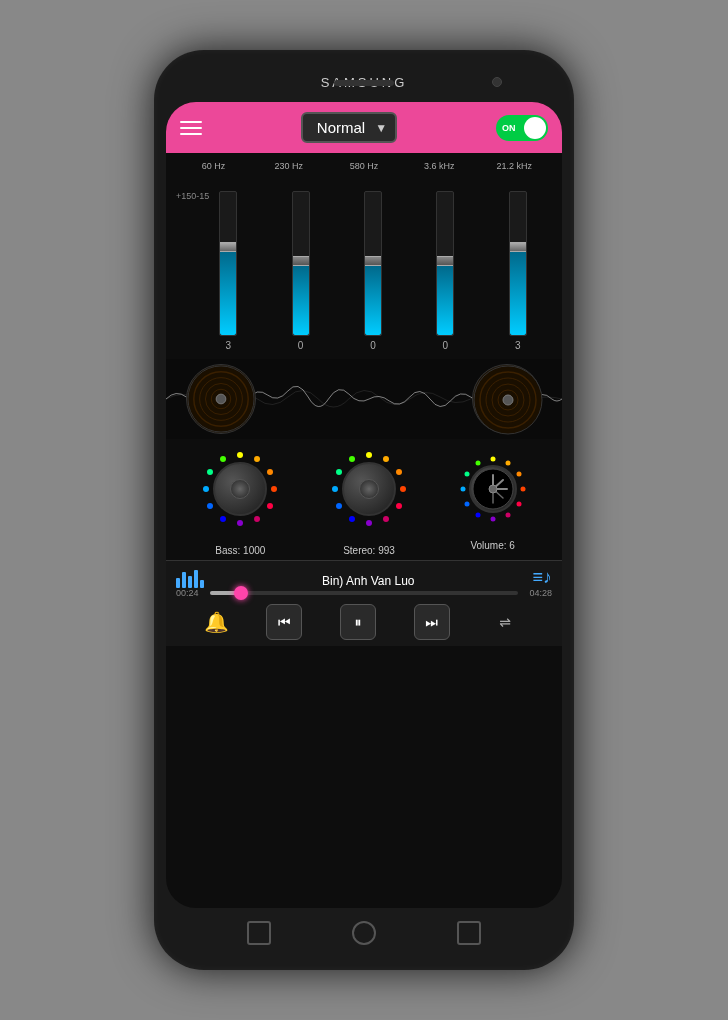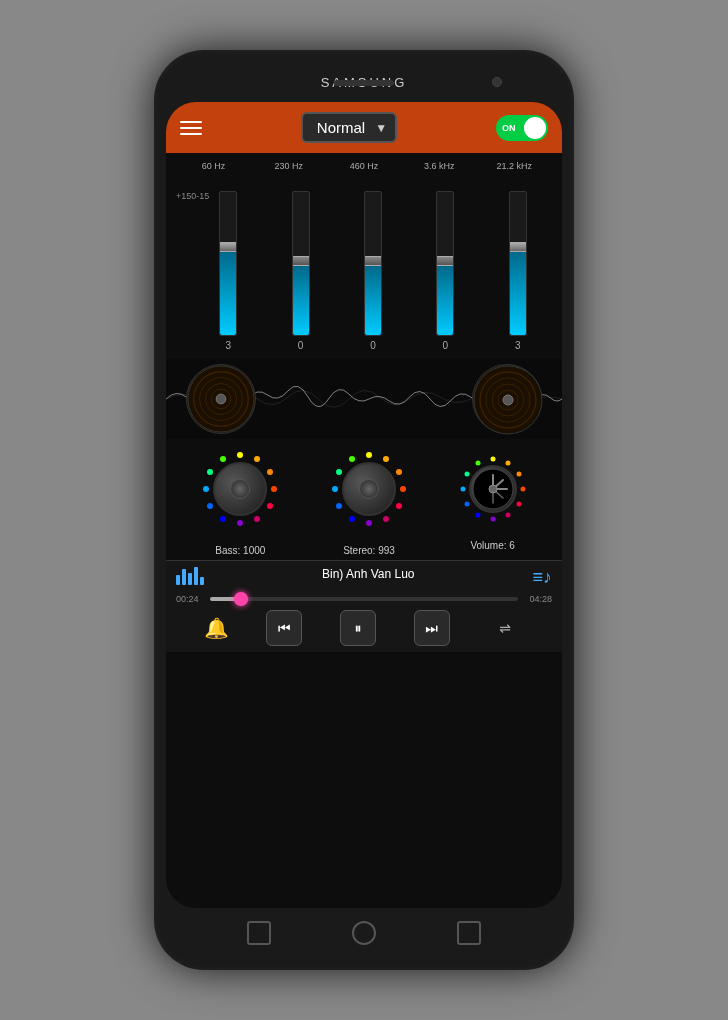--- a/index.html
+++ b/index.html
@@ -80,21 +80,21 @@
       display: flex;
       flex-direction: column;
     }
 
     
     .top-bar {
       display: flex;
       align-items: center;
       justify-content: space-between;
       padding: 10px 14px;
-      background: #c2410c;
+      background: #ec4899;
       flex-shrink: 0;
     }
     .hamburger {
       display: flex;
       flex-direction: column;
       gap: 4px;
       cursor: pointer;
     }
     .hamburger span {
       width: 22px; height: 2px;
@@ -293,23 +293,22 @@
 
     
     .player-bar {
       background: #161616;
       border-top: 1px solid #333;
       padding: 6px 10px;
       flex-shrink: 0;
     }
     .player-top {
       display: flex;
-      align-items: flex-start;
+      align-items: flex-end;
       justify-content: space-between;
-      margin-bottom: 6px;
     }
     .eq-icon {
       display: flex;
       gap: 2px;
       align-items: flex-end;
     }
     .eq-icon span {
       width: 4px;
       background: #44aaff;
       border-radius: 1px;
@@ -415,21 +414,21 @@
         <div class="toggle-switch">
           <span class="toggle-on-text">ON</span>
           <div class="knob"></div>
         </div>
       </div>
 
       <div class="eq-section">
         <div class="eq-labels">
           <span class="eq-label">60 Hz</span>
           <span class="eq-label">230 Hz</span>
-          <span class="eq-label">460 Hz</span>
+          <span class="eq-label">580 Hz</span>
           <span class="eq-label">3.6 kHz</span>
           <span class="eq-label">21.2 kHz</span>
         </div>
         <div style="display:flex; gap:4px; justify-content:space-around; position:relative;">
 
           <div style="position:absolute; left:0; top:0; height:160px; display:flex; flex-direction:row; justify-content:space-between; pointer-events:none;">
             <span style="color:#888;font-size:9px;">+15</span>
             <span style="color:#888;font-size:9px;">0</span>
             <span style="color:#888;font-size:9px;">-15</span>
           </div>

